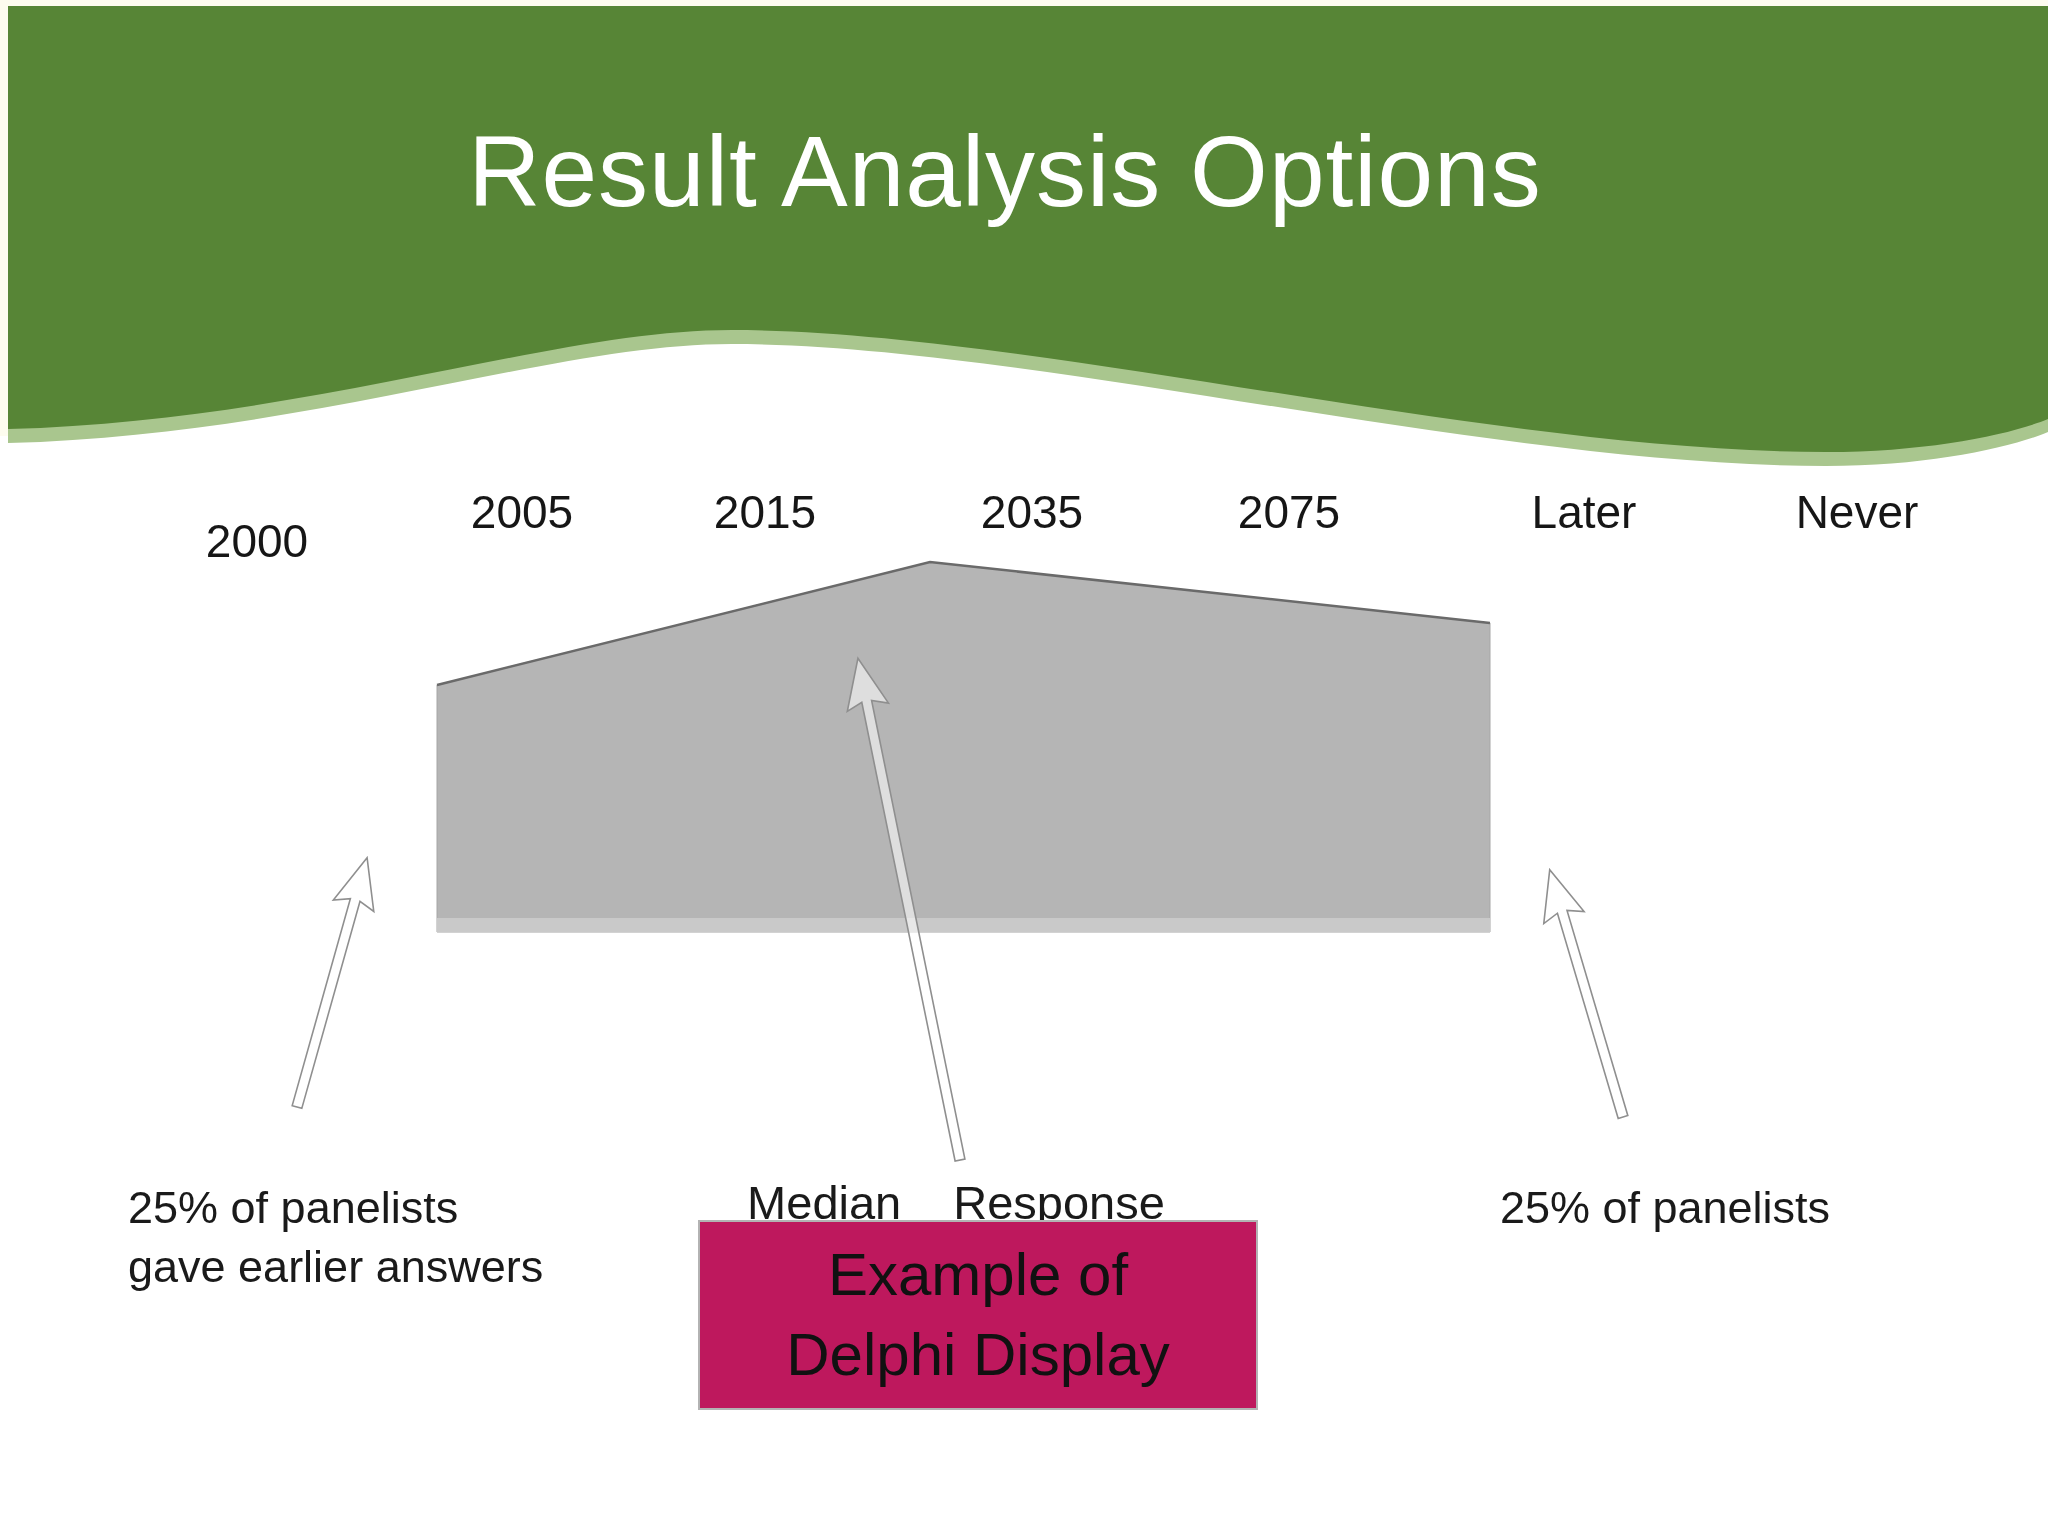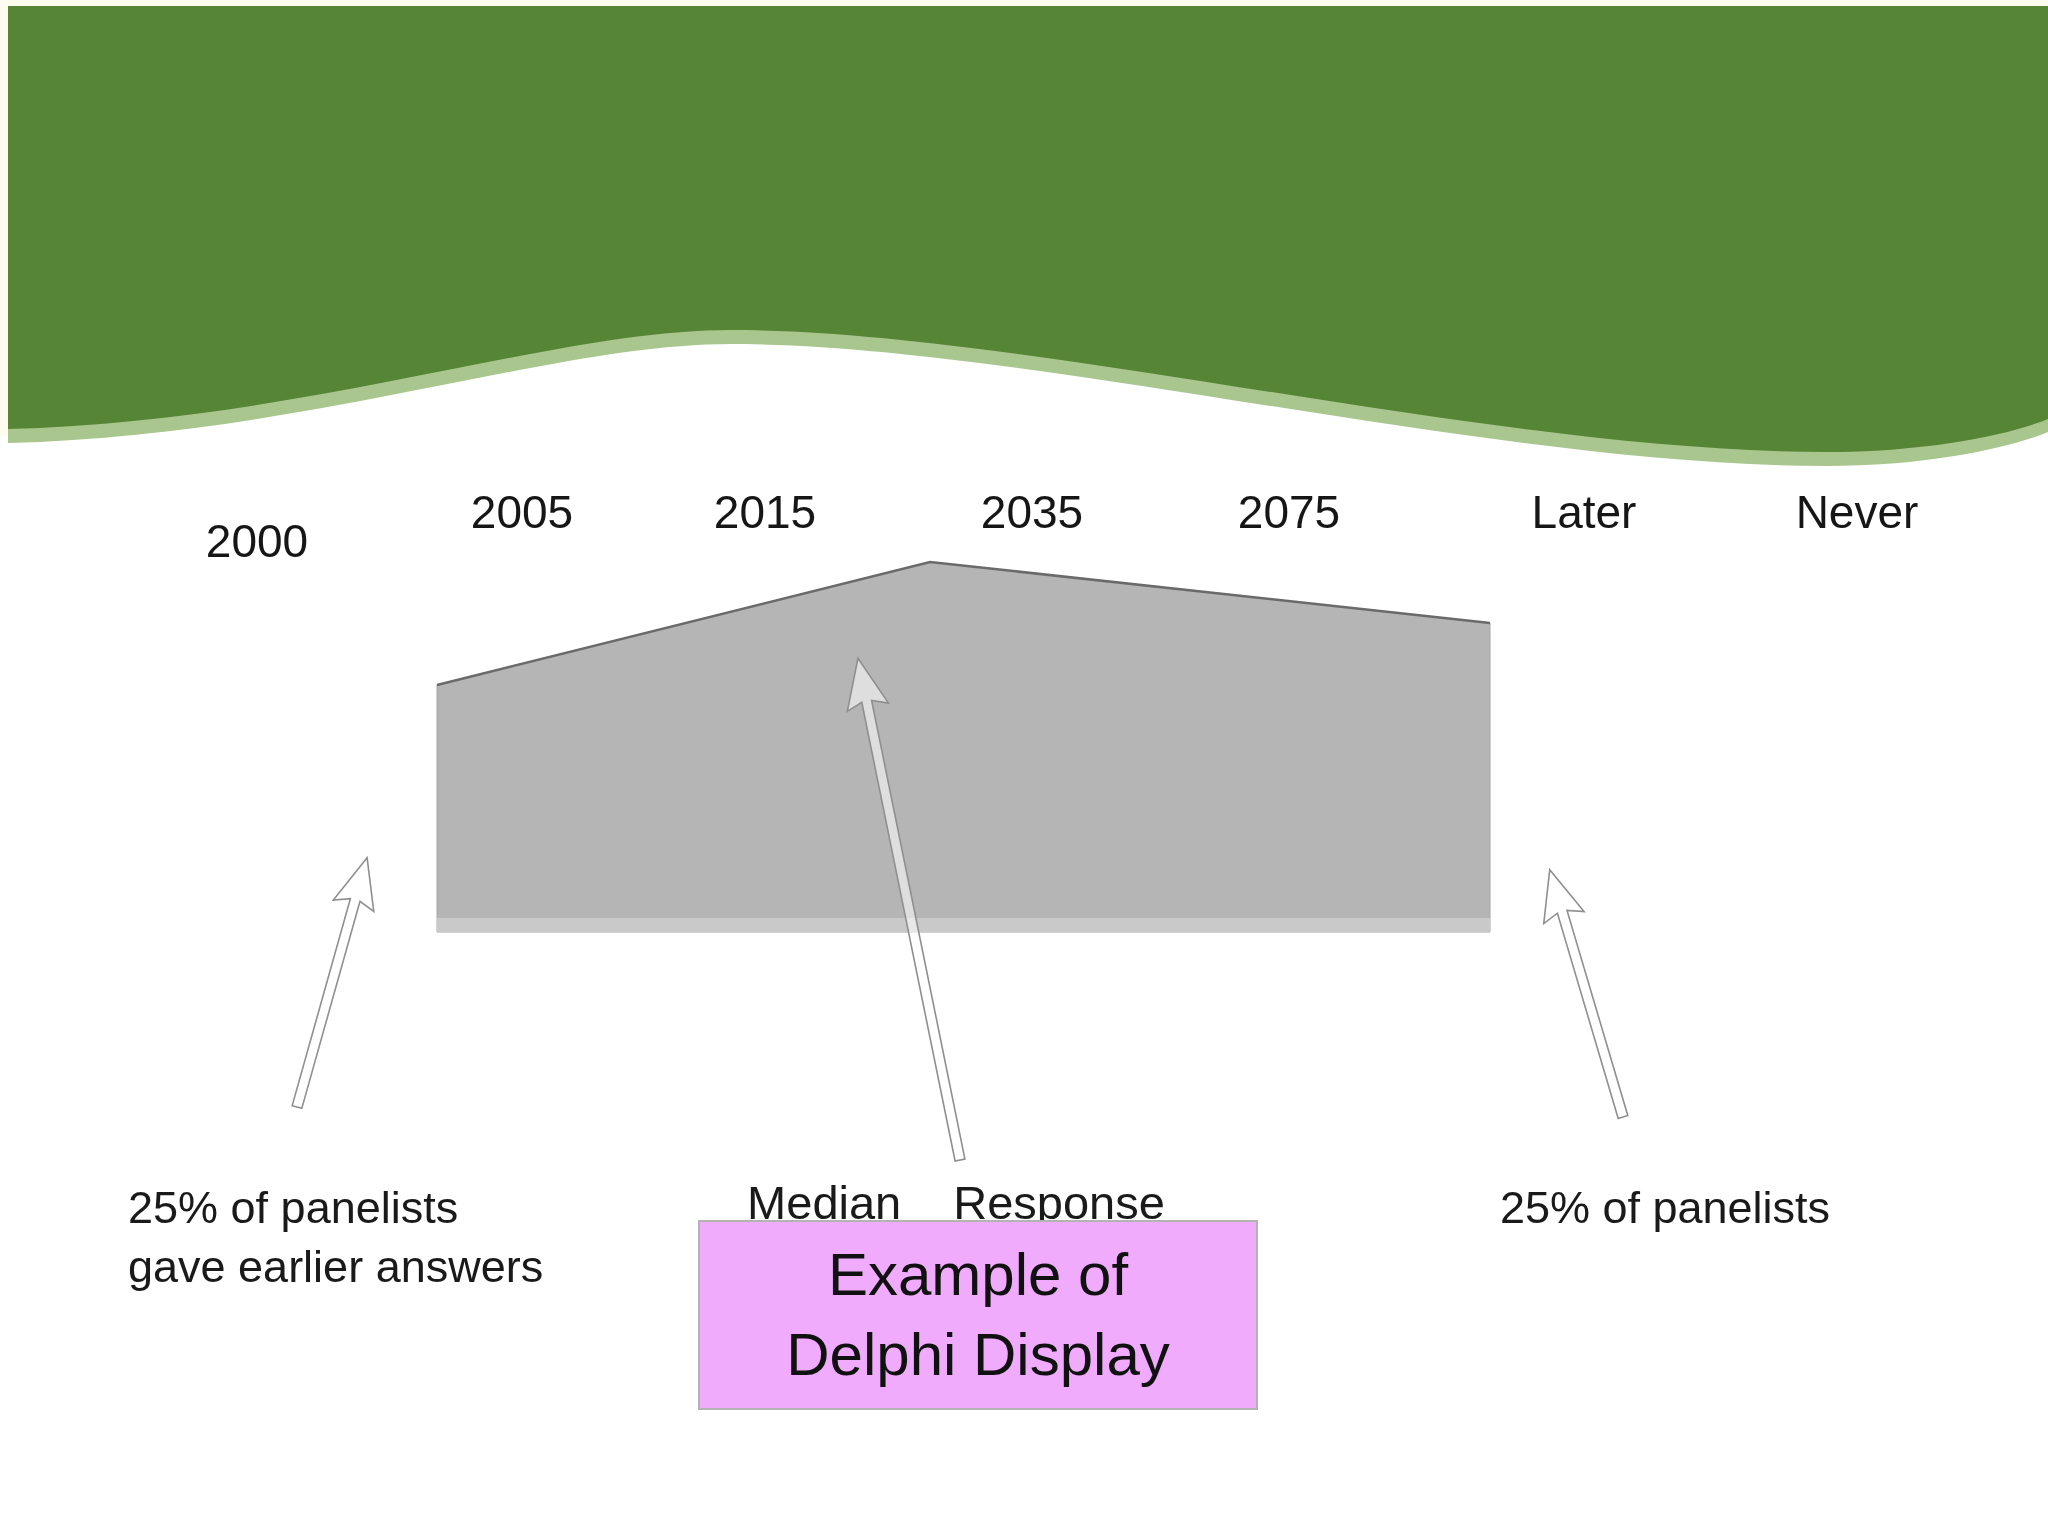--- a/index.html
+++ b/index.html
@@ -30,37 +30,38 @@
   .ann-left  { left:128px; top:1178px; text-align:left; }
   .ann-right { left:1665px; top:1178px; transform:translateX(-50%); text-align:center; }
 
   .median-row {
     position:absolute; left:956px; top:1176px; transform:translateX(-50%);
     display:flex; gap:52px; font-size:47px; line-height:1.15; white-space:nowrap;
   }
 
   .example-box {
     position:absolute; left:698px; top:1220px; width:560px; height:190px;
-    border:2px solid #b3b3b3; background:#f0abfc; box-sizing:border-box;
+    border:2px solid #b3b3b3; background:#be185d; box-sizing:border-box;
     display:flex; flex-direction:column; justify-content:center; align-items:center;
     font-size:60px; line-height:80px; text-align:center; color:#111;
   }
 </style>
 </head>
 <body>
 
 <div class="slide">
 
   <svg class="header-svg" width="2048" height="480" viewBox="0 0 2048 480">
     <rect x="0" y="0" width="2048" height="6" fill="#fdfcef"></rect>
     <rect x="0" y="0" width="8" height="436" fill="#fdfcef"></rect>
     <path d="M 8,6 H 2048 V 432 C 2012,447 1930,466 1826,466 C 1490,466 1030,344 731,344 C 552,344 308,435 8,443 Z" fill="#a9c68e"></path>
     <path d="M 8,6 H 2048 V 419 C 2012,434 1930,452 1826,452 C 1490,452 1030,330 731,330 C 552,330 308,421 8,429 Z" fill="#578536"></path>
   </svg>
 
+  <h1 class="title">Result Analysis Options</h1>
 
   <span class="tick t0">2000</span>
   <span class="tick t1">2005</span>
   <span class="tick t2">2015</span>
   <span class="tick t3">2035</span>
   <span class="tick t4">2075</span>
   <span class="tick t5">Later</span>
   <span class="tick t6">Never</span>
 
   <svg class="diagram-svg" width="2048" height="1536" viewBox="0 0 2048 1536">

